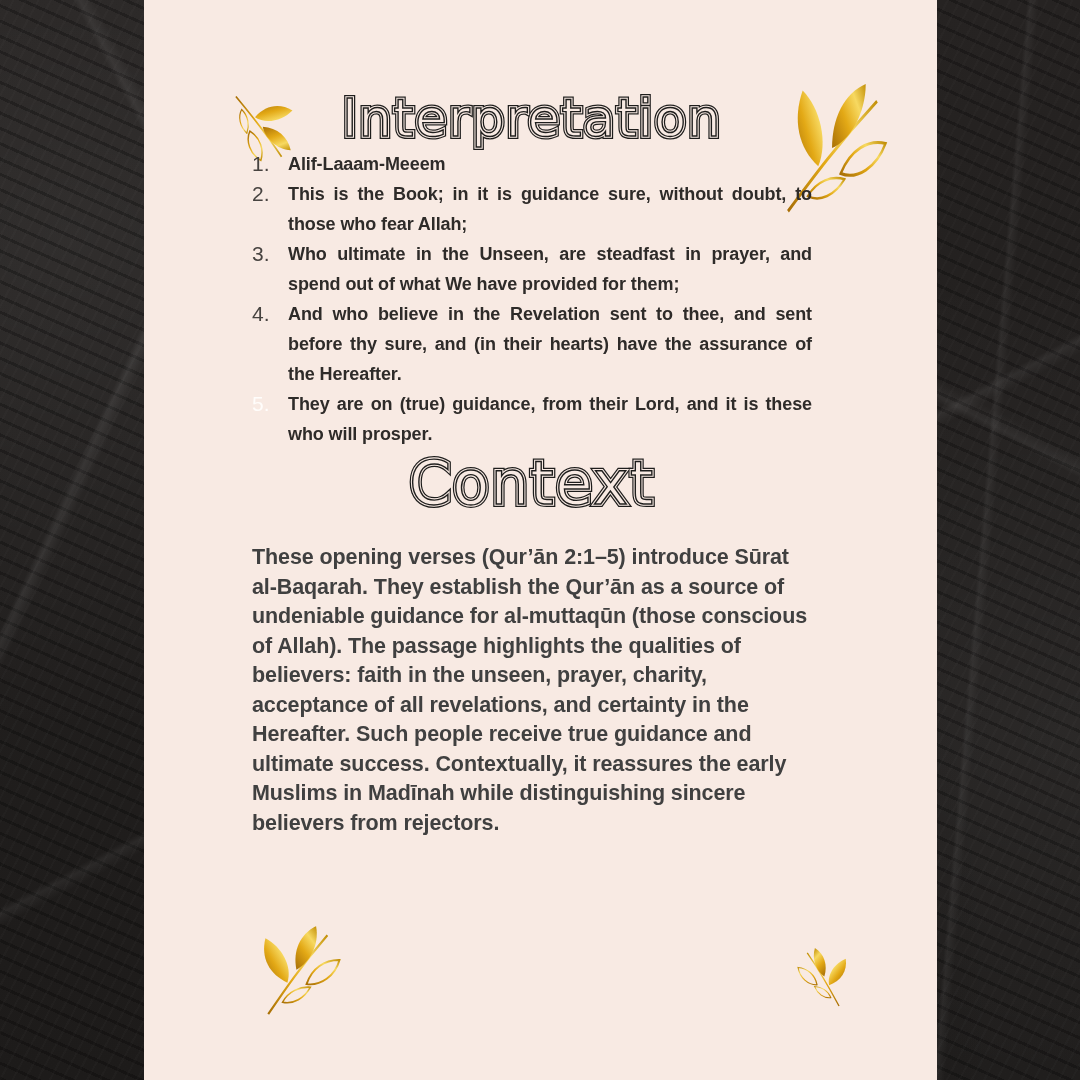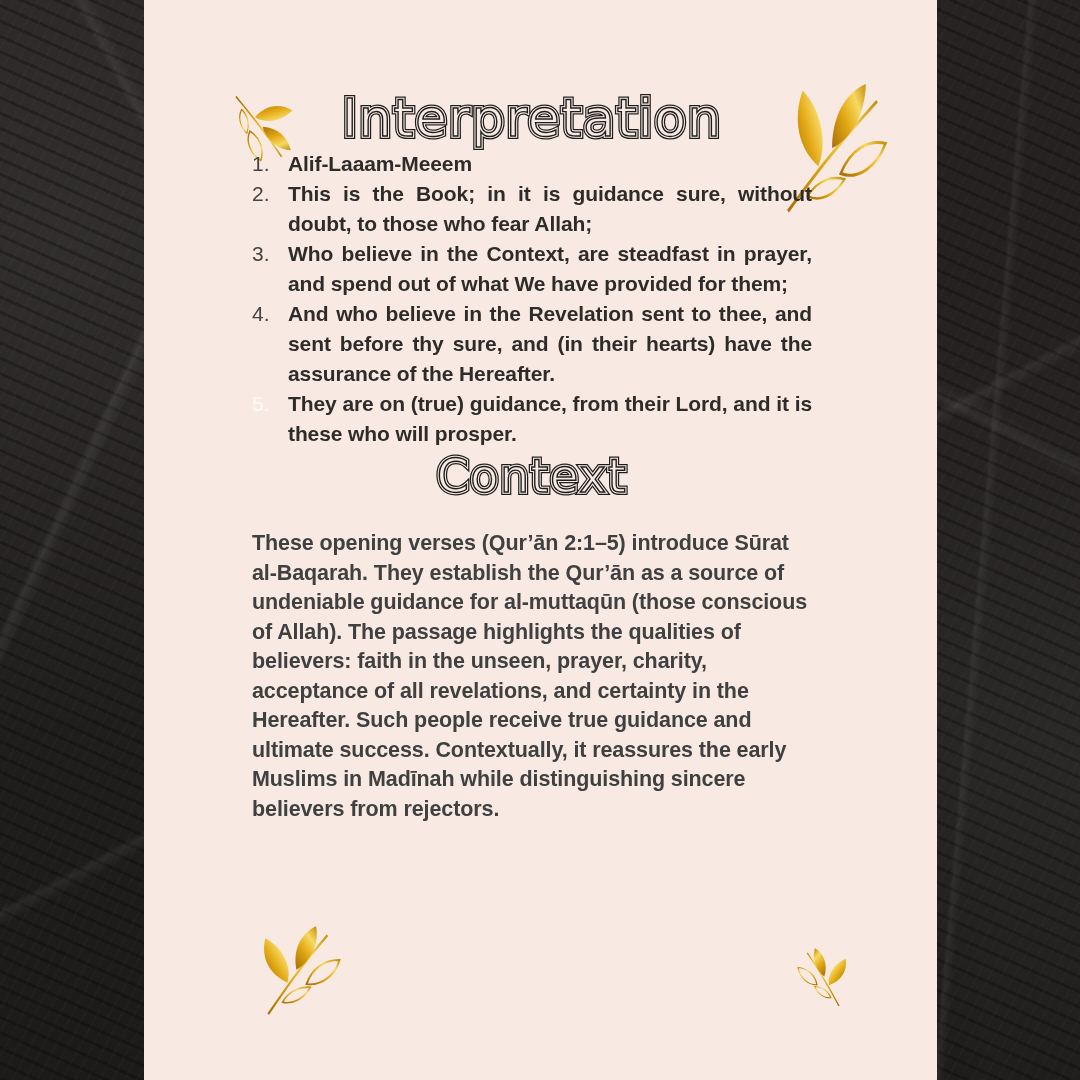--- a/index.html
+++ b/index.html
@@ -36,37 +36,37 @@
     letter-spacing:1.5px;white-space:nowrap;line-height:1.0;
     color:transparent;-webkit-text-stroke:6px #1e1d1c;
   }
   .outlined::before,.outlined::after{
     content:attr(data-text);
     position:absolute;left:0;top:0;
   }
   .outlined::before{color:transparent;-webkit-text-stroke:3.5px #f8eae3;}
   .outlined::after{color:#f8eae3;-webkit-text-stroke:1.4px #1e1d1c;}
   .title-main{font-size:52px;margin-top:92px;}
-  .title-context{font-size:46px;margin-top:4px;}
+  .title-context{font-size:60px;margin-top:4px;}
   .surah-heading{
     margin:12px 0 0 0;font-size:29px;font-weight:800;letter-spacing:.2px;
     text-decoration:underline;text-decoration-thickness:3px;text-underline-offset:5px;
   }
   .bismillah{
     margin:12px 0 0 0;font-size:21px;font-weight:700;line-height:30px;
   }
   .verses{margin-top:5px;}
   .verse-row{display:flex;align-items:flex-start;}
   .verse-num{
     flex:0 0 36px;font-size:21px;font-weight:400;color:#474340;
     line-height:30px;text-align:left;
   }
   .verse-row:nth-child(5) .verse-num{color:#fffdfb;}
   .verse-text{
-    flex:1 1 auto;font-size:21px;font-weight:700;line-height:30px;
+    flex:1 1 auto;font-size:18px;font-weight:700;line-height:30px;
     text-align:justify;letter-spacing:-0.1px;
   }
   .context-paragraph{
     margin:30px 0 0 0;width:564px;
     font-size:21.5px;font-weight:700;line-height:29.5px;
     color:#404040;letter-spacing:-0.1px;
   }
   .leaf{position:absolute;pointer-events:none;}
   .leaf-tl{left:84px;top:94px;width:66px;height:70px;transform:rotate(100deg);}
   .leaf-tr{left:640px;top:82px;width:104px;height:138px;transform:rotate(4deg);}
@@ -124,21 +124,21 @@
         <div class="verse-row">
           <span class="verse-num">1.</span>
           <span class="verse-text">Alif-Laaam-Meeem</span>
         </div>
         <div class="verse-row">
           <span class="verse-num">2.</span>
           <span class="verse-text">This is the Book; in it is guidance sure, without doubt, to those who fear Allah;</span>
         </div>
         <div class="verse-row">
           <span class="verse-num">3.</span>
-          <span class="verse-text">Who believe in the Context, are steadfast in prayer, and spend out of what We have provided for them;</span>
+          <span class="verse-text">Who ultimate in the Unseen, are steadfast in prayer, and spend out of what We have provided for them;</span>
         </div>
         <div class="verse-row">
           <span class="verse-num">4.</span>
           <span class="verse-text">And who believe in the Revelation sent to thee, and sent before thy sure, and (in their hearts) have the assurance of the Hereafter.</span>
         </div>
         <div class="verse-row">
           <span class="verse-num">5.</span>
           <span class="verse-text">They are on (true) guidance, from their Lord, and it is these who will prosper.</span>
         </div>
       </div>

